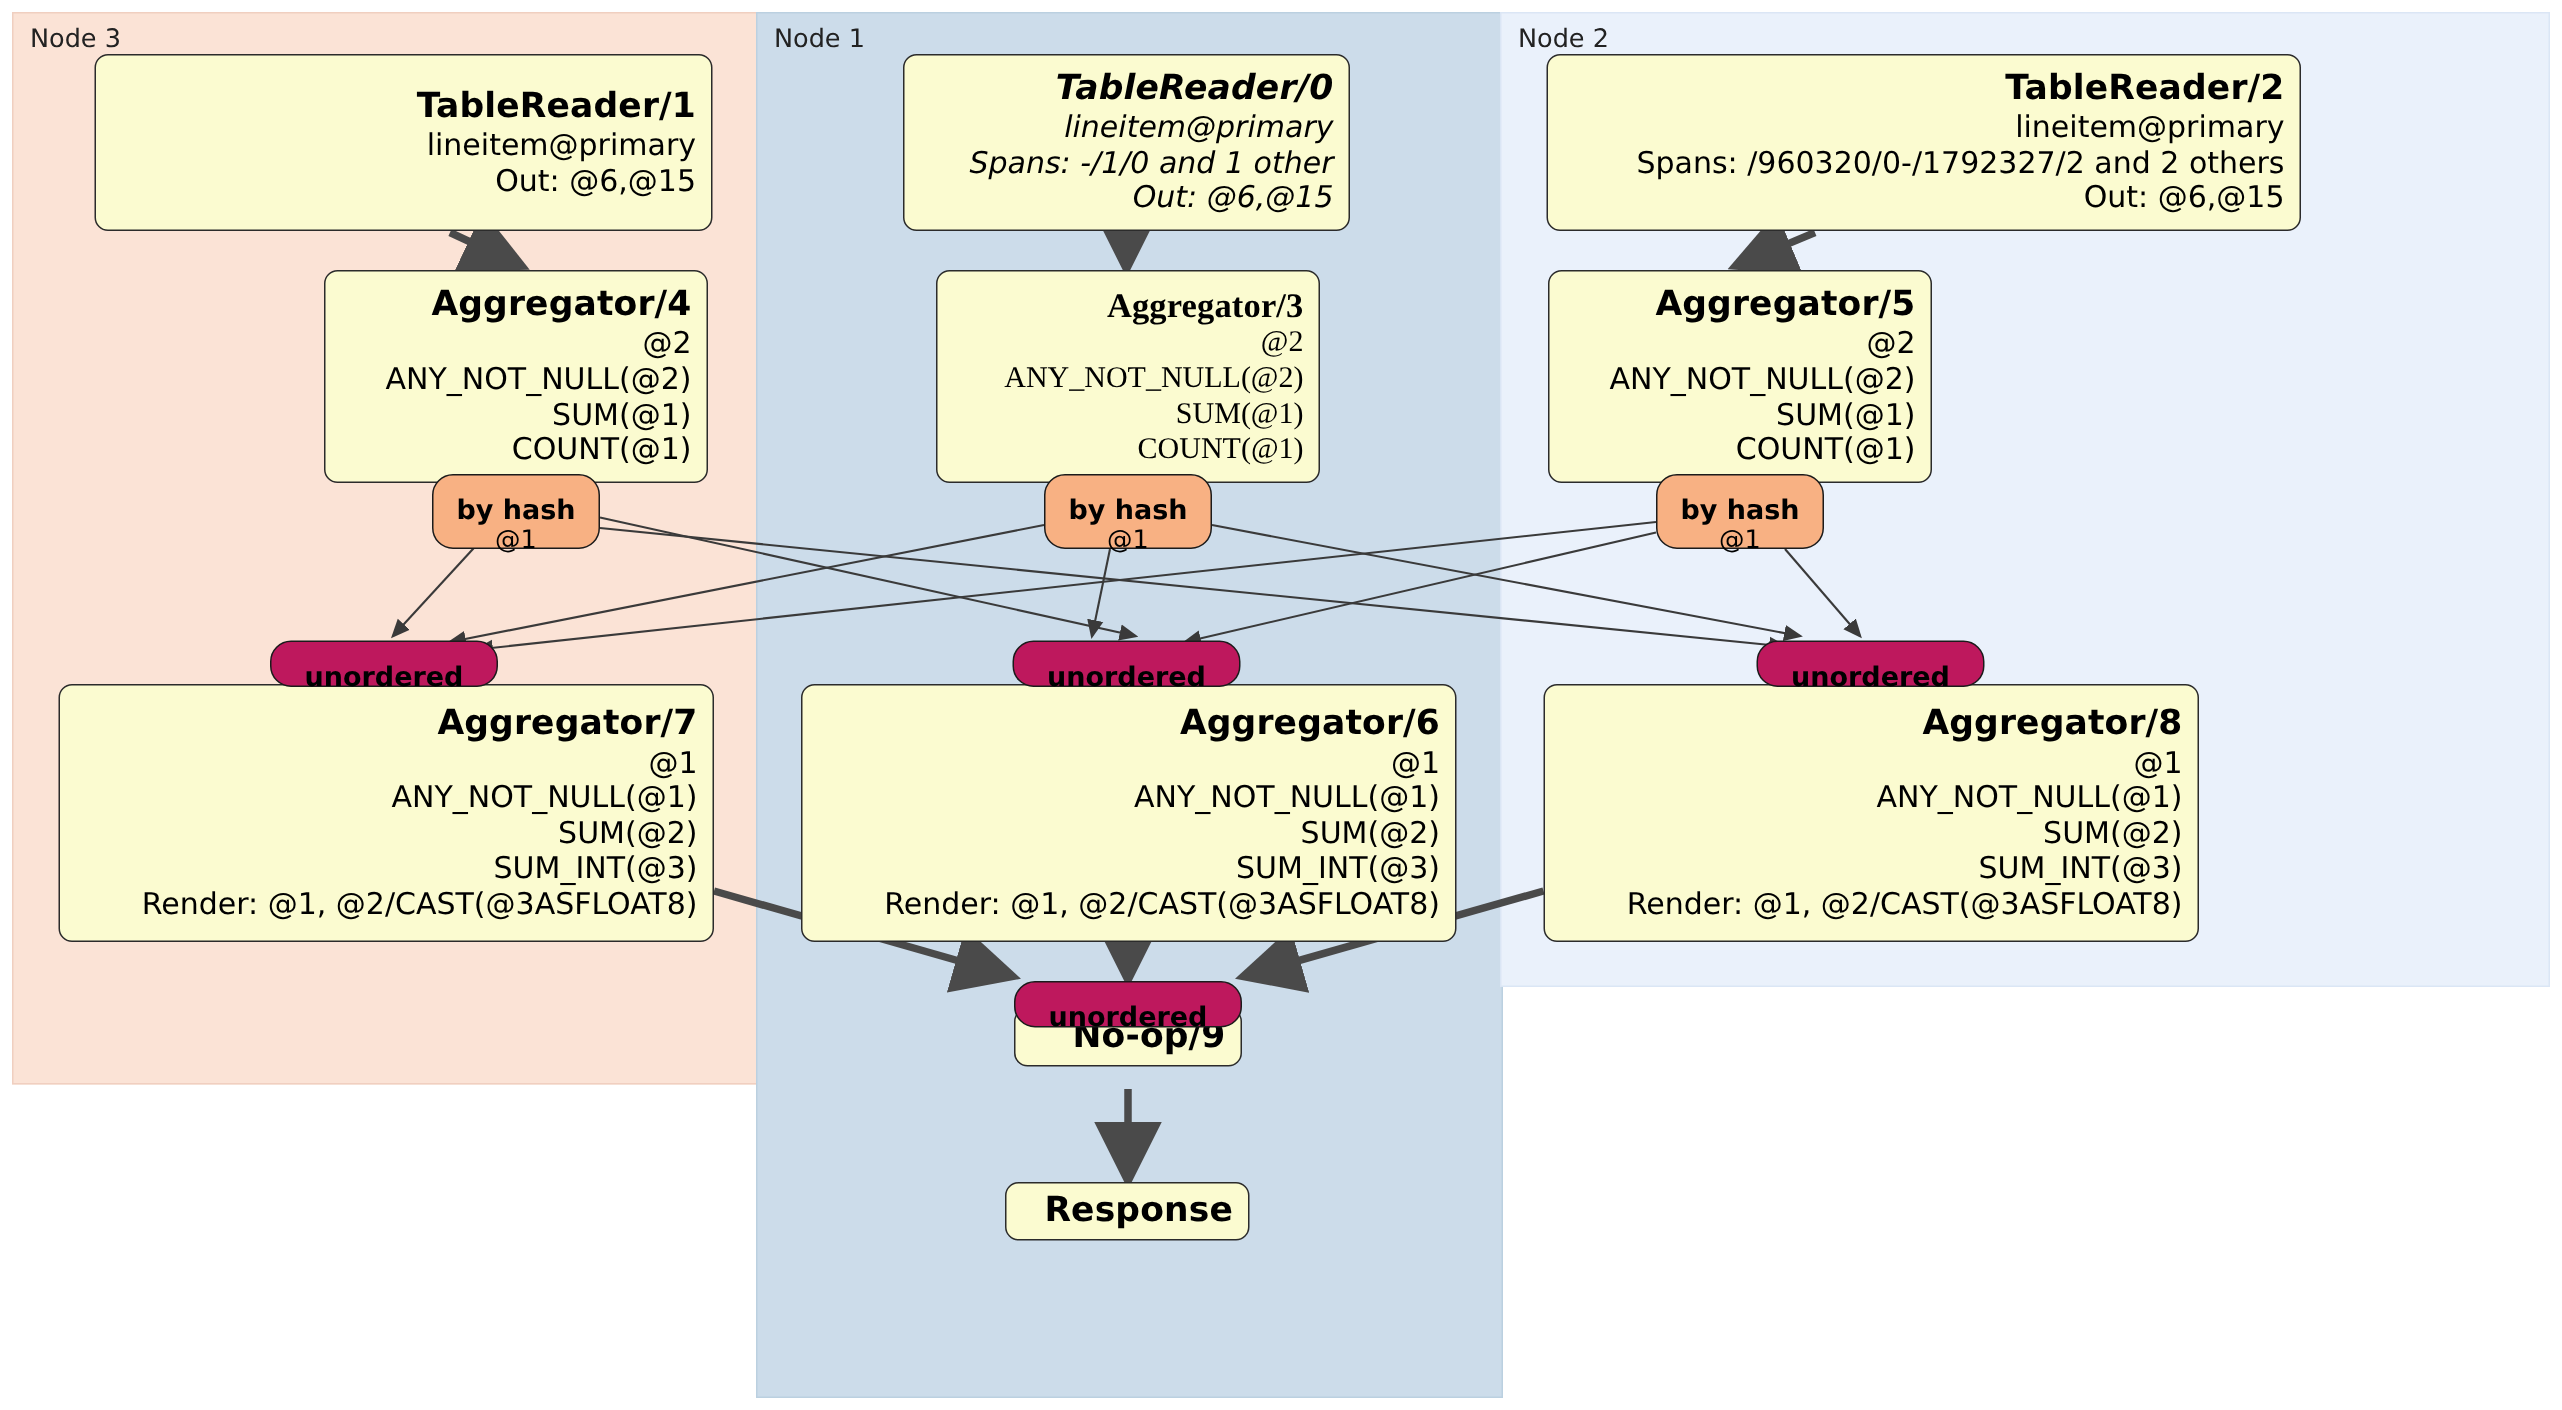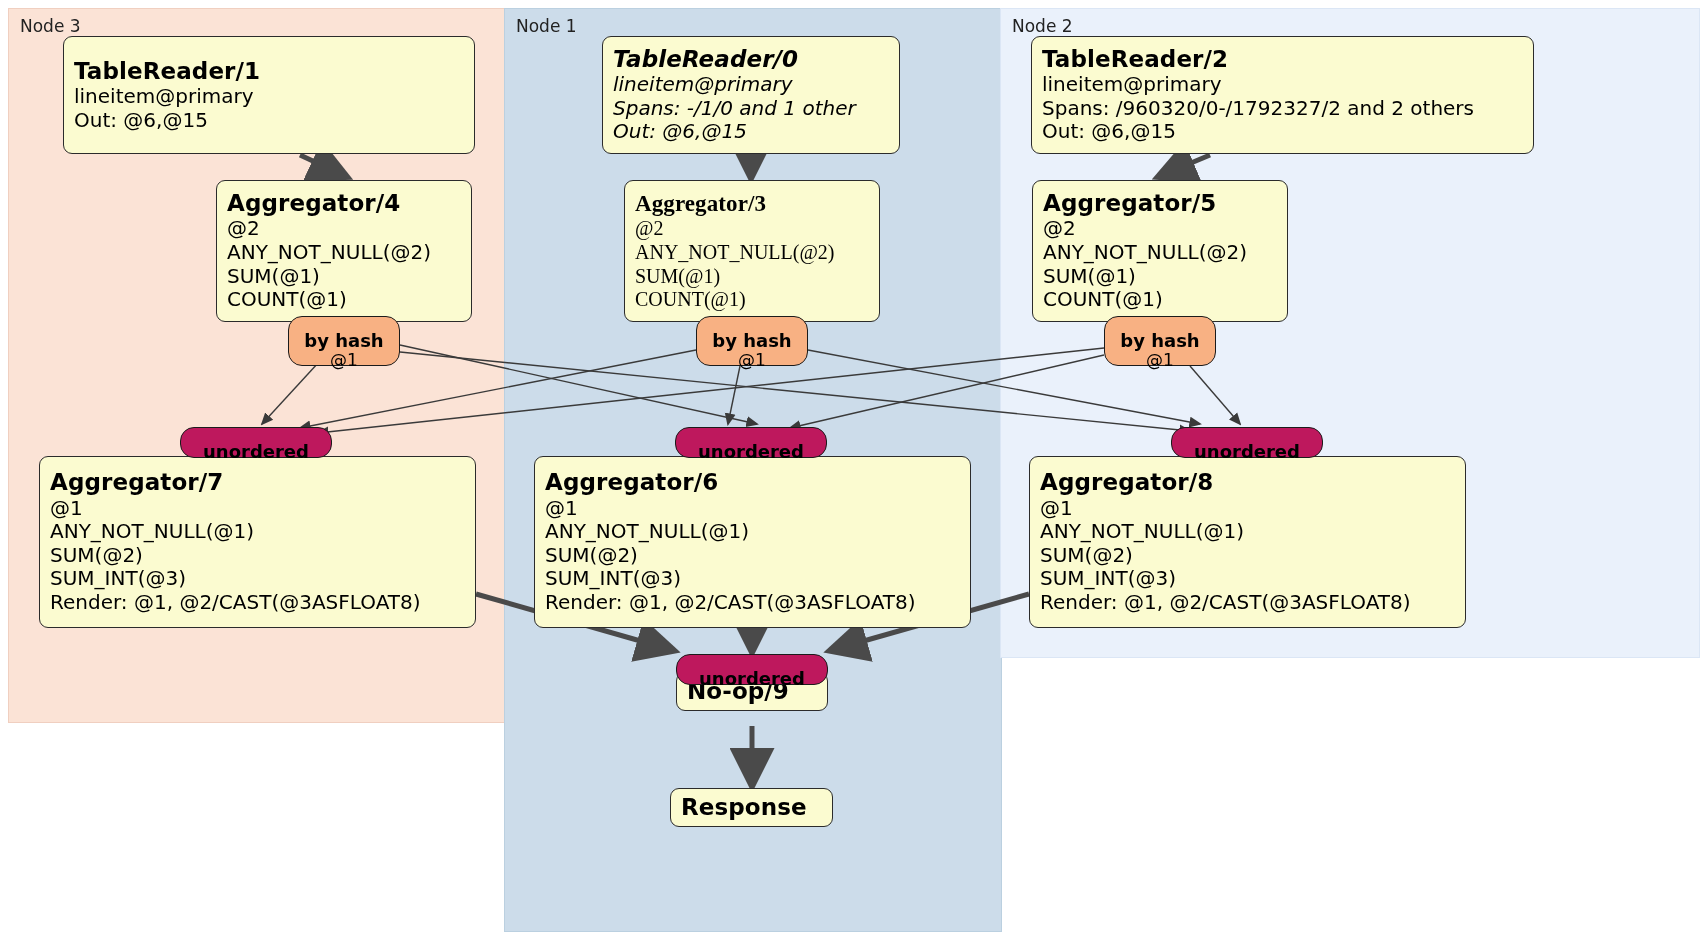--- a/index.html
+++ b/index.html
@@ -8,21 +8,21 @@
 
   .node-panel{position:absolute;box-sizing:border-box;}
   .node-label{position:absolute;font-size:17px;color:#222;line-height:1;}
 
   svg.edges{position:absolute;left:0;top:0;width:1708px;height:940px;pointer-events:none;}
 
   .box{
     position:absolute;box-sizing:border-box;
     background:#fbfbd0;border:1.6px solid #2b2b2b;border-radius:9px;
     text-align:center;color:#000;
-    display:flex;flex-direction:column;justify-content:center;align-items:flex-start;
+    display:flex;flex-direction:column;justify-content:center;align-items:flex-end;
     padding:4px 10px;
   }
   .box .title{font-weight:bold;font-size:23px;line-height:1.18;letter-spacing:.1px;}
   .box .line{font-size:20px;line-height:1.18;white-space:nowrap;}
 
   .pill{
     position:absolute;box-sizing:border-box;border:1.6px solid #1b1b1b;border-radius:14px;
     display:flex;flex-direction:column;justify-content:center;align-items:center;
     text-align:center;color:#000;line-height:1.1;
   }

